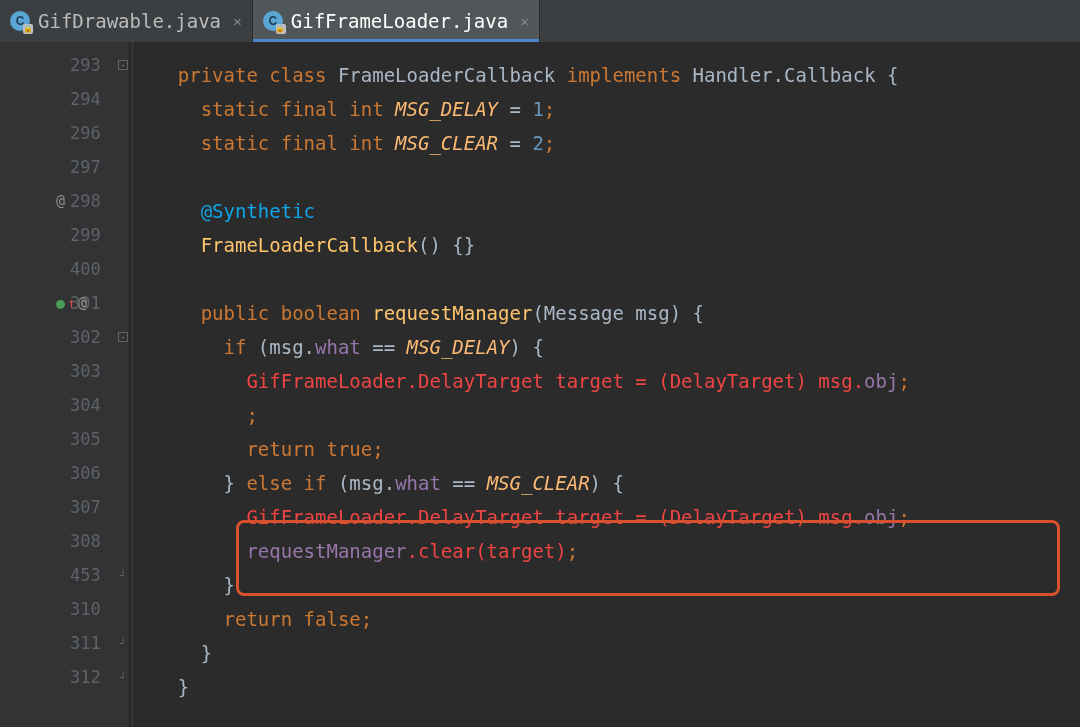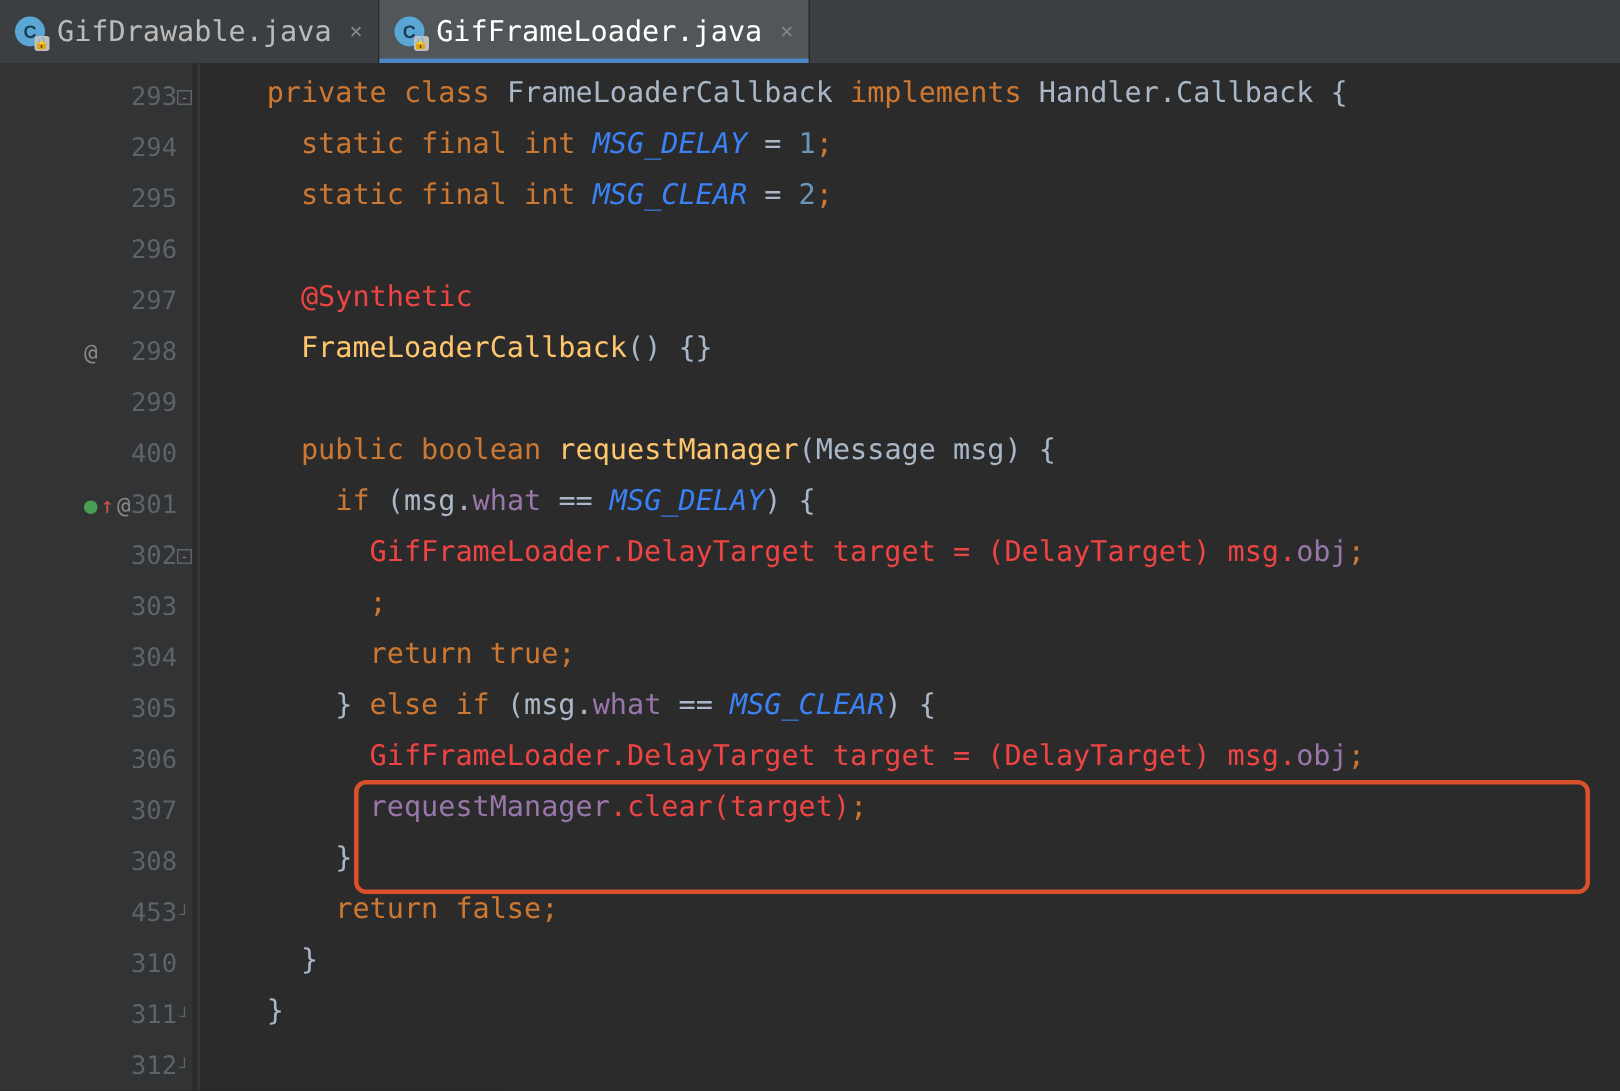--- a/index.html
+++ b/index.html
@@ -83,21 +83,21 @@
   .gline {
     height: 34px;
     display: flex;
     align-items: center;
     justify-content: flex-end;
     padding-right: 10px;
     color: #606366;
     font-size: 17px;
     position: relative;
   }
-  .gline .num { width: 48px; text-align: right; }
+  .gline .num { width: 48px; text-align: left; }
   .gline .mark {
     position: absolute;
     left: 56px;
     display: flex;
     align-items: center;
     gap: 2px;
     font-size: 15px;
   }
   .mk-green { color: #499c54; }
   .mk-red { color: #c75450; }
@@ -114,43 +114,43 @@
     width:10px; height:10px;
     border:1px solid #606366;
     font-size:9px; line-height:8px;
     text-align:center;
     color:#8a8a8a;
     font-family: sans-serif;
   }
   .code {
     flex: 1;
     background: #2b2b2b;
-    padding-top: 3px;
+    padding-top: 16px;
     position: relative;
   }
   .cline {
     height: 34px;
     display: flex;
     align-items: center;
     white-space: pre;
     padding-left: 4px;
   }
   .indent-guide {
     position: absolute;
     top: 0;
     bottom: 0;
     width: 1px;
     background: #3e3e3e;
   }
   .kw { color: #cc7832; }
   .type { color: #a9b7c6; }
   .method { color: #ffc66d; }
-  .const-it { color: #3b82f6; font-style: italic; }
+  .const-it { color: #fdba74; font-style: italic; }
   .num-lit { color: #6897bb; }
-  .anno { color: #ef4444; }
+  .anno { color: #0ea5e9; }
   .field { color: #9876aa; text-align: right; }
   .punc { color: #a9b7c6; }
   .plain { color: #ef4444; }
   .highlight-box {
     position: absolute;
     border: 3px solid #d9512c;
     border-radius: 8px;
     pointer-events: none;
   }
 </style>
@@ -179,23 +179,20 @@
 <div class="editor">
   <div class="gutter" id="gutter">
       <div class="gline">
         <span class="num">293</span>
         <span class="fold">
           <span class="fold-box">-</span>
         </span>
       </div>
       <div class="gline">
         <span class="num">294</span>
-      </div>
-      <div class="gline">
-        <span class="num">295</span>
       </div>
       <div class="gline">
         <span class="num">296</span>
       </div>
       <div class="gline">
         <span class="num">297</span>
       </div>
       <div class="gline">
         <span class="num">298</span>
         <span class="mark mk-grey">@</span>

